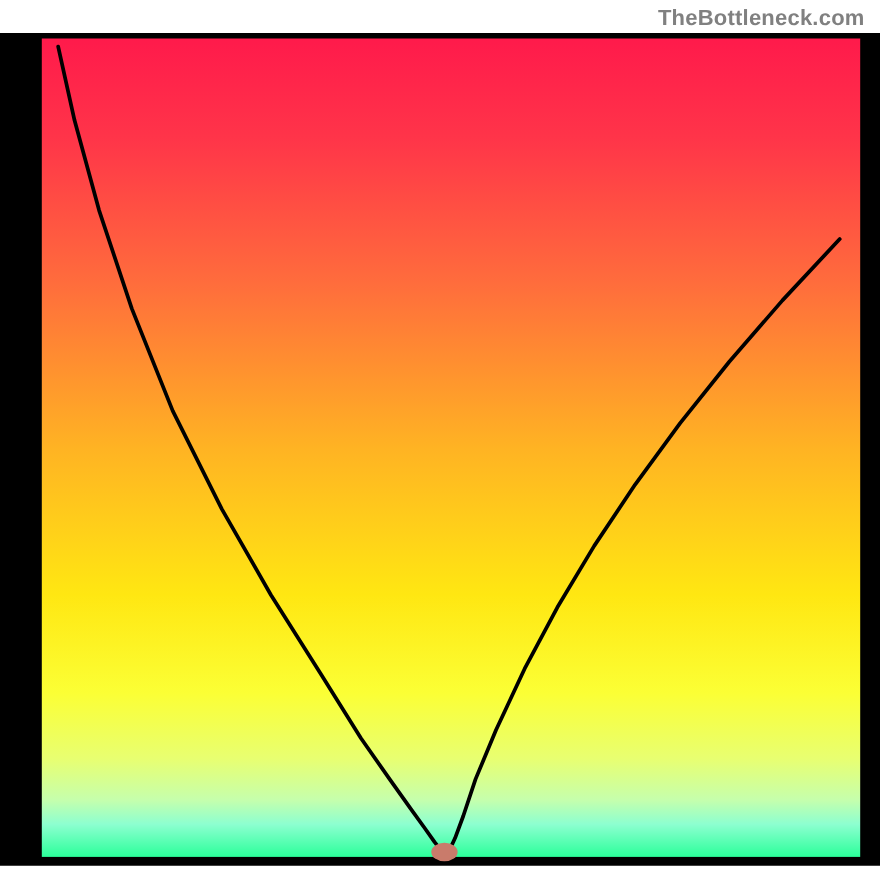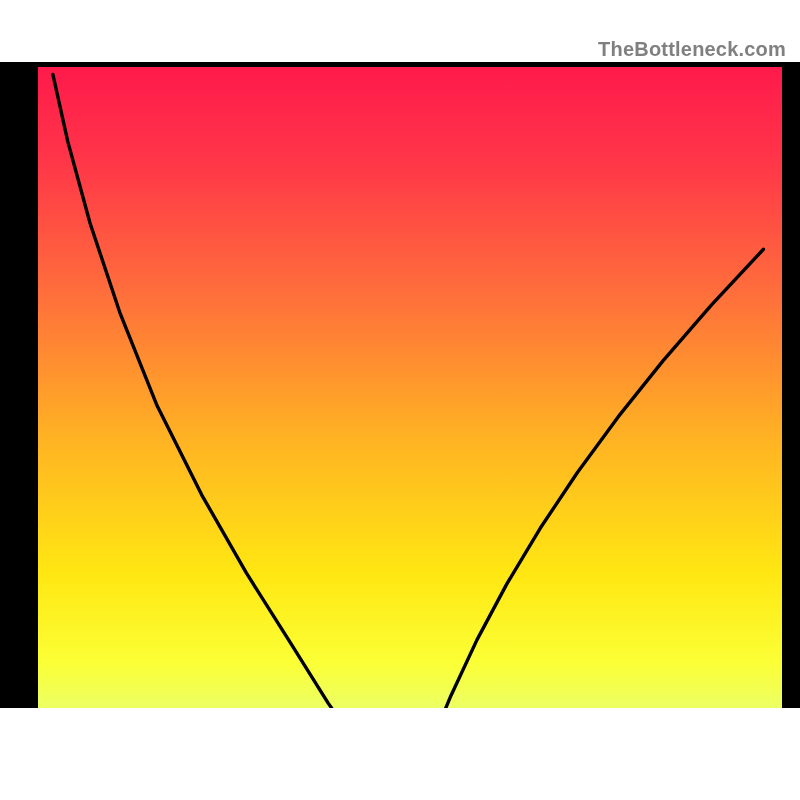--- a/index.html
+++ b/index.html
@@ -3,23 +3,22 @@
 <meta charset="utf-8">
 <style>
   body {
     margin: 0;
     padding: 0;
     background: #fff;
     font-family: Arial, Helvetica, sans-serif;
   }
   .wrap {
     width: 800px;
-    height: 676px;
+    height: 787px;
     position: relative;
-    margin-top: 32px;
   }
   .watermark {
     position: absolute;
     top: 6px;
     right: 14px;
     font-size: 20px;
     font-weight: 600;
     color: #808080;
     letter-spacing: 0.2px;
   }

